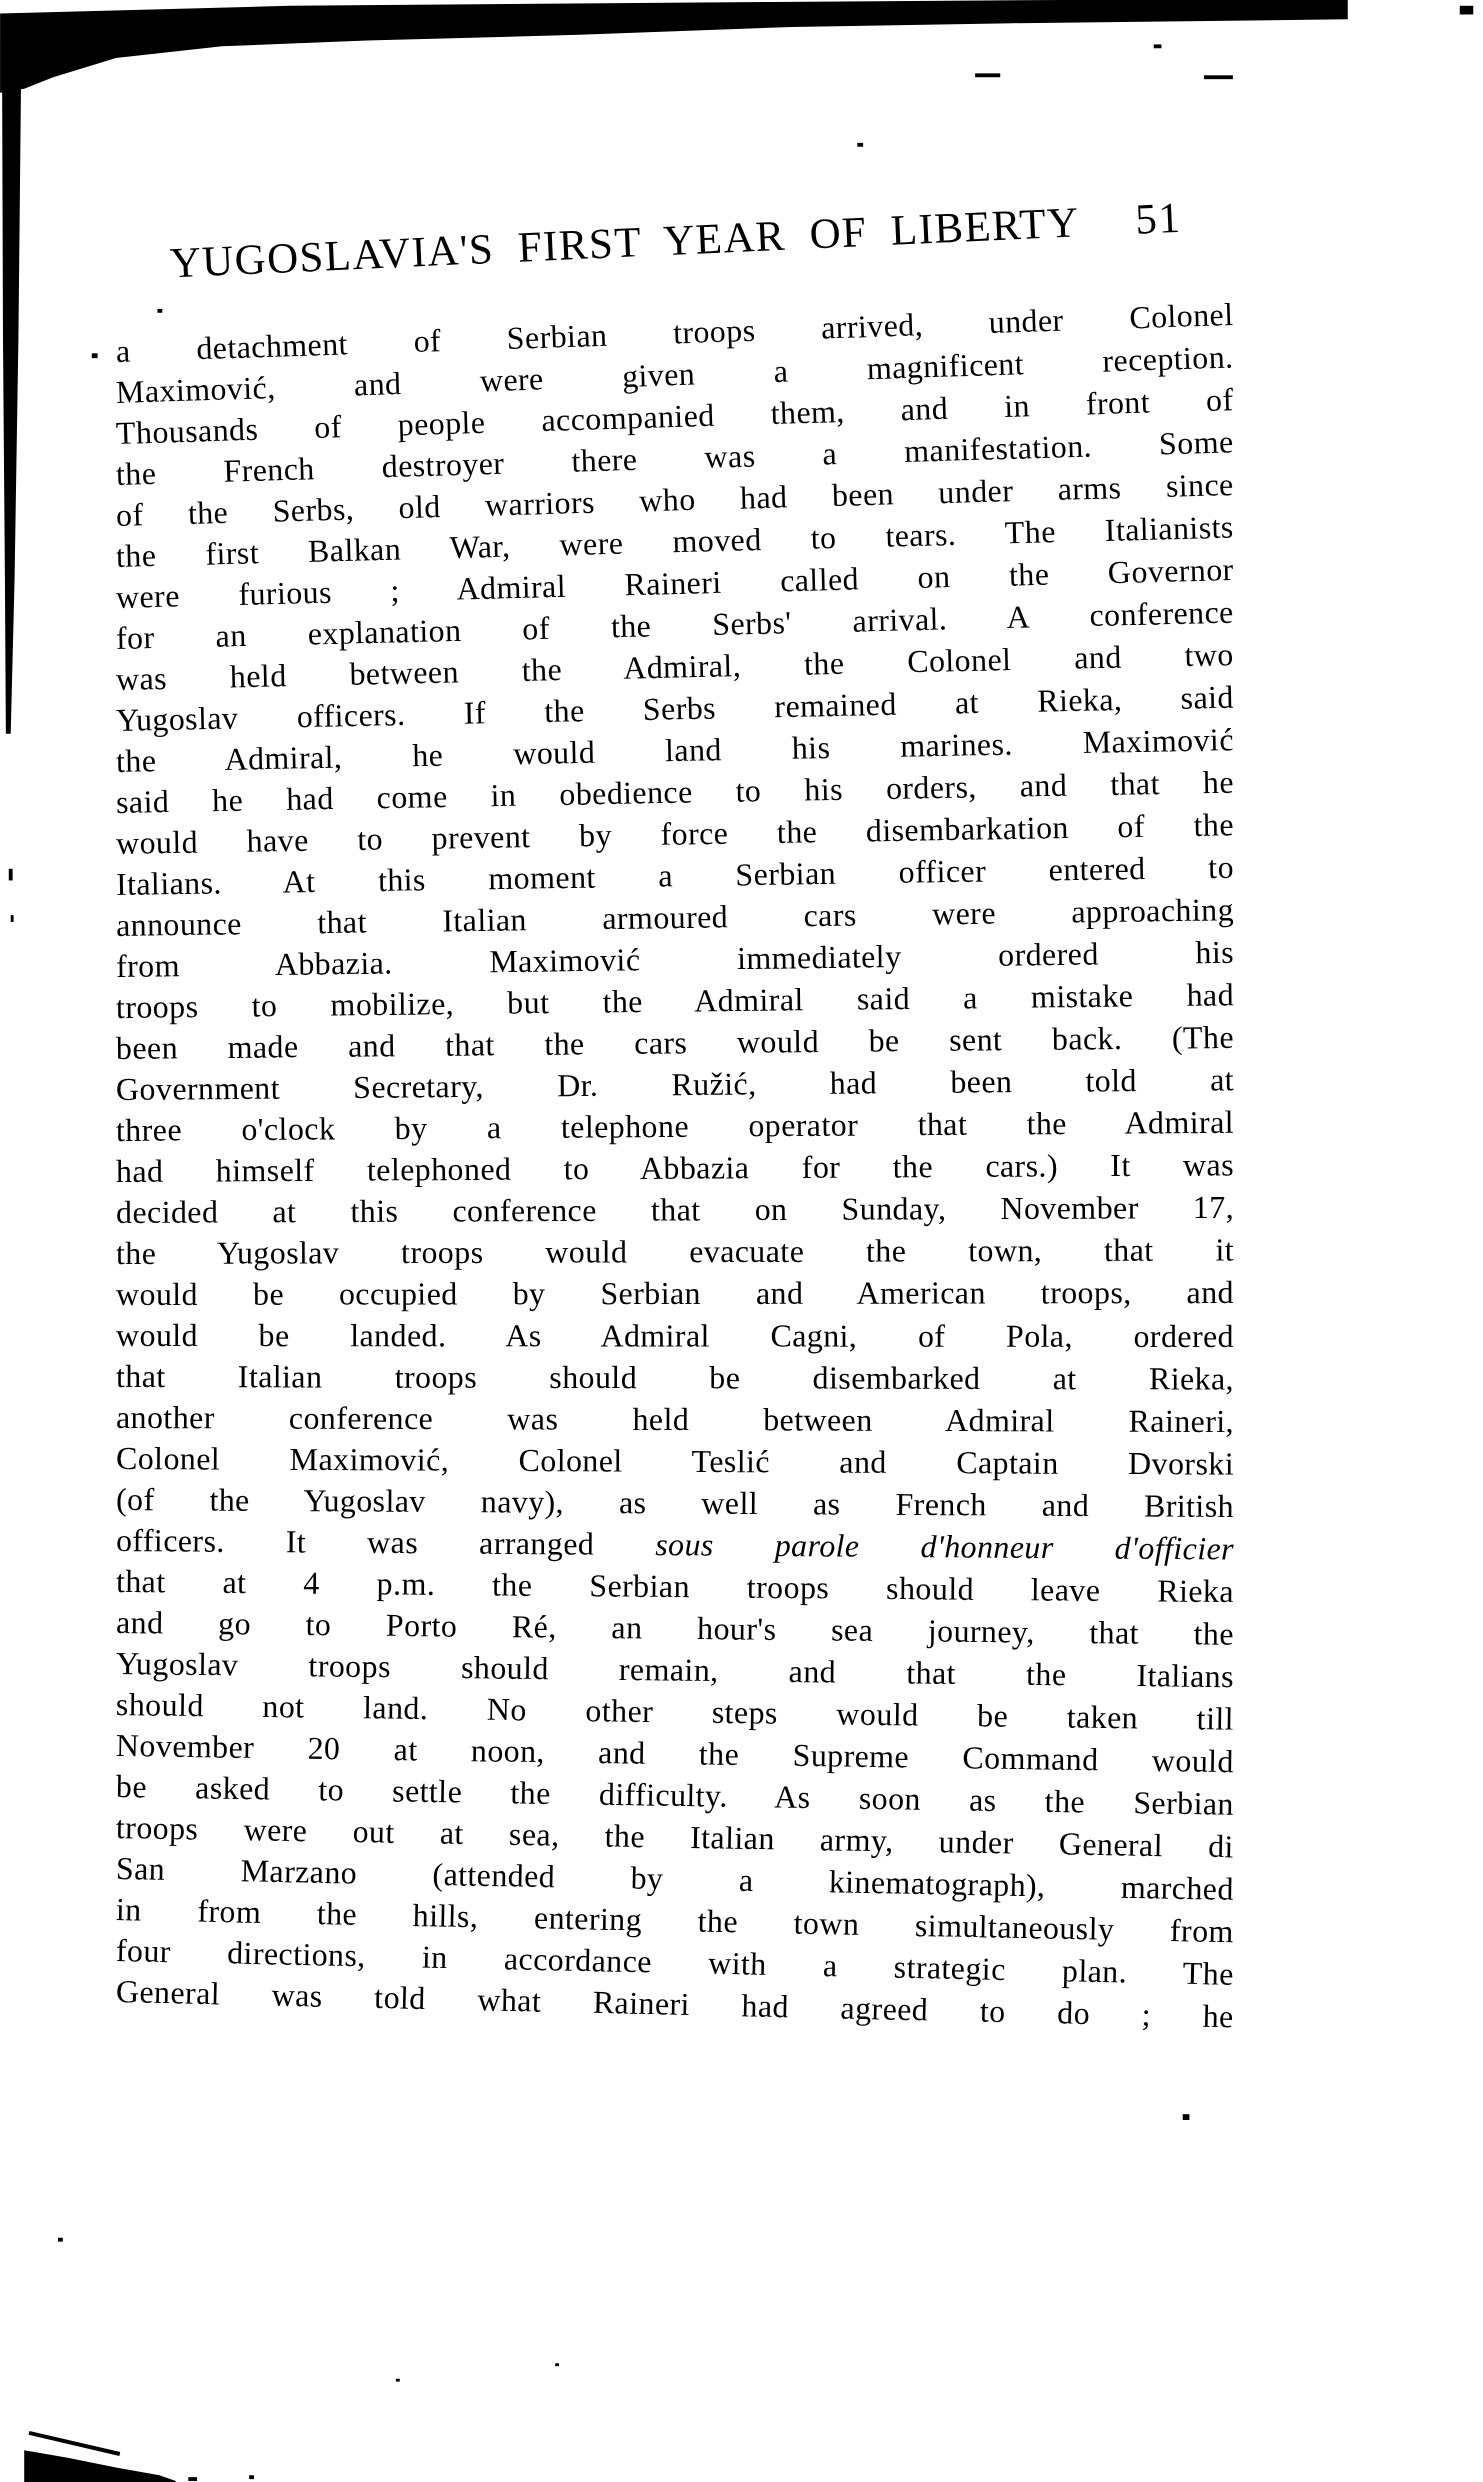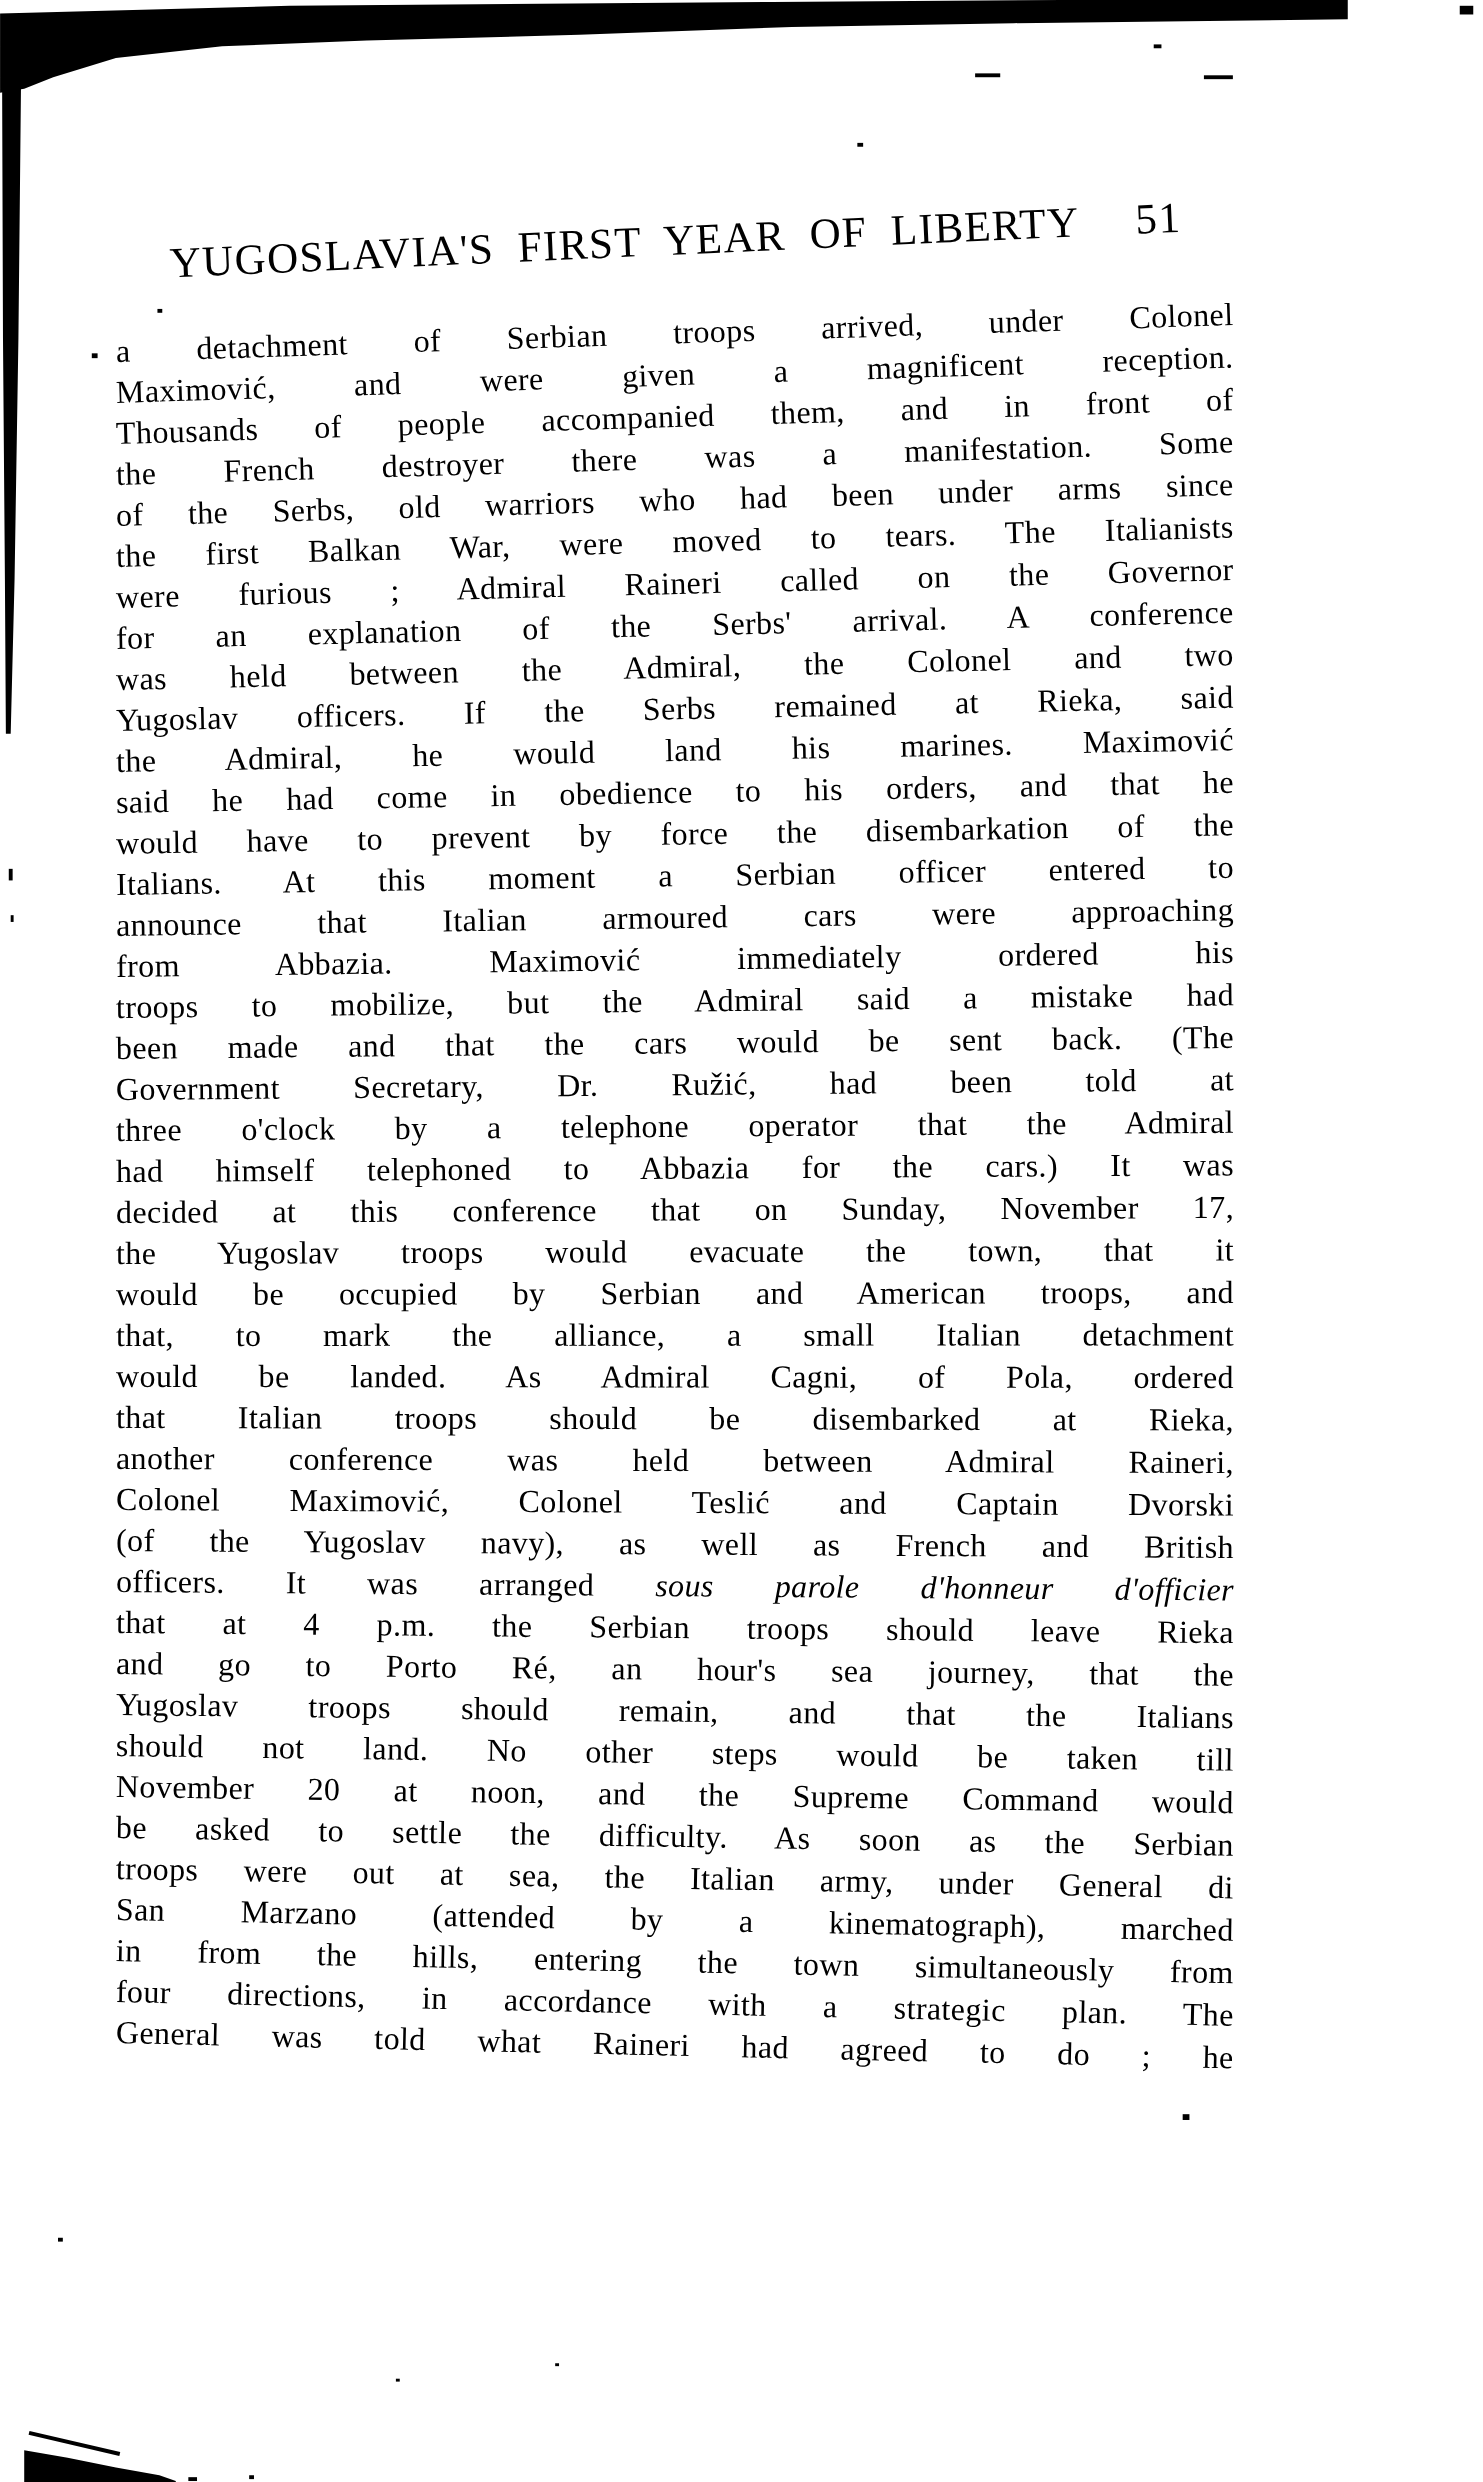--- a/index.html
+++ b/index.html
@@ -110,21 +110,20 @@
       <div class="line" style="transform: rotate(-0.81deg);"><span>announce that Italian armoured cars were approaching</span></div>
       <div class="line" style="transform: rotate(-0.73deg);"><span>from Abbazia. Maximović immediately ordered his</span></div>
       <div class="line" style="transform: rotate(-0.65deg);"><span>troops to mobilize, but the Admiral said a mistake had</span></div>
       <div class="line" style="transform: rotate(-0.57deg);"><span>been made and that the cars would be sent back. (The</span></div>
       <div class="line" style="transform: rotate(-0.5deg);"><span>Government Secretary, Dr. Ružić, had been told at</span></div>
       <div class="line" style="transform: rotate(-0.42deg);"><span>three o'clock by a telephone operator that the Admiral</span></div>
       <div class="line" style="transform: rotate(-0.34deg);"><span>had himself telephoned to Abbazia for the cars.) It was</span></div>
       <div class="line" style="transform: rotate(-0.26deg);"><span>decided at this conference that on Sunday, November 17,</span></div>
       <div class="line" style="transform: rotate(-0.18deg);"><span>the Yugoslav troops would evacuate the town, that it</span></div>
       <div class="line" style="transform: rotate(-0.1deg);"><span>would be occupied by Serbian and American troops, and</span></div>
-      <div class="line" style="transform: rotate(-0.03deg);"><span>that, to mark the alliance, a small Italian detachment</span></div>
       <div class="line" style="transform: rotate(0.05deg);"><span>would be landed. As Admiral Cagni, of Pola, ordered</span></div>
       <div class="line" style="transform: rotate(0.13deg);"><span>that Italian troops should be disembarked at Rieka,</span></div>
       <div class="line" style="transform: rotate(0.21deg);"><span>another conference was held between Admiral Raineri,</span></div>
       <div class="line" style="transform: rotate(0.29deg);"><span>Colonel Maximović, Colonel Teslić and Captain Dvorski</span></div>
       <div class="line" style="transform: rotate(0.36deg);"><span>(of the Yugoslav navy), as well as French and British</span></div>
       <div class="line" style="transform: rotate(0.44deg);"><span>officers. It was arranged </span><span class="it">sous parole d'honneur d'officier</span></div>
       <div class="line" style="transform: rotate(0.52deg);"><span>that at 4 p.m. the Serbian troops should leave Rieka</span></div>
       <div class="line" style="transform: rotate(0.6deg);"><span>and go to Porto Ré, an hour's sea journey, that the</span></div>
       <div class="line" style="transform: rotate(0.68deg);"><span>Yugoslav troops should remain, and that the Italians</span></div>
       <div class="line" style="transform: rotate(0.75deg);"><span>should not land. No other steps would be taken till</span></div>

